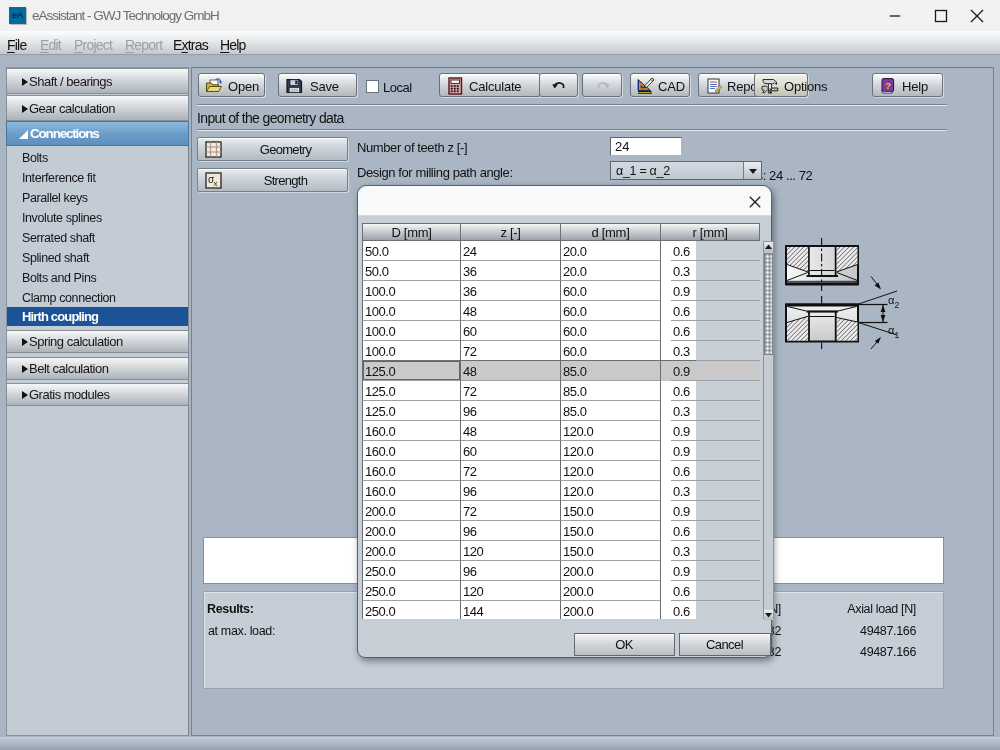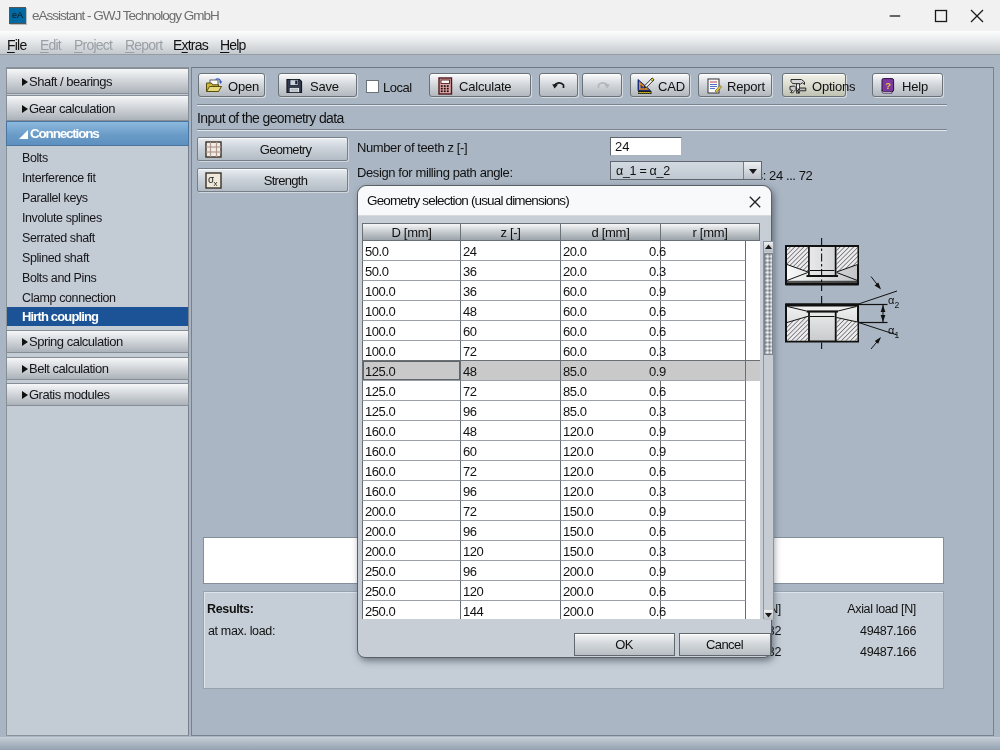--- a/index.html
+++ b/index.html
@@ -63,28 +63,28 @@
 
 #dialog { left:357px; top:185px; width:415px; height:473px; background:#c8ced5; border:1px solid #5a6066; border-radius:9px 9px 8px 8px; box-shadow:2px 3px 7px rgba(40,50,60,0.55); z-index:50; }
 #dtitle { position:absolute; left:0; top:0; width:413px; height:30px; background:#f8f9fa; border-radius:9px 9px 0 0; border-bottom:1px solid #d8dbde; }
 #dtitle .t { position:absolute; left:9px; top:6.5px; font-size:13.5px; letter-spacing:-0.85px; color:#111; }
 #dclose { position:absolute; right:10px; top:10px; width:12px; height:12px; }
 
 
 #dtable { position:absolute; left:4px; top:37px; width:398px; height:396px; overflow:hidden; }
 .hcell { position:absolute; top:0; height:18px; background:linear-gradient(#f5f6f7,#c6cbcf 50%,#9ba3aa); border:1px solid #6a7177; border-left:none; font-size:13px; letter-spacing:-0.3px; color:#111; text-align:center; line-height:17px; }
 .hcell.first { border-left:1px solid #6a7177; }
-.trow { position:absolute; width:398px; height:20px; background:#fff; }
+.trow { position:absolute; width:334px; height:20px; background:#fff; }
 .trow.sel { background:#c9c9c9; box-shadow:0 -1px 0 #6a6f74, 0 1px 0 #6a6f74; }
 .trow.sel .c0 { box-shadow:inset 0 0 0 1px #5f656b; }
 .tcell { position:absolute; top:0; height:20px; border-right:1px solid #676d73; border-bottom:1px solid #9aa0a5; font-size:13px; letter-spacing:-0.45px; color:#111; padding:1.5px 0 0 2px; line-height:18px; }
 .tcell.c0 { left:0; width:99px; border-left:1px solid #676d73; }
 .tcell.c1 { left:99px; width:100px; }
 .tcell.c2 { left:199px; width:100px; }
-.tcell.c3 { left:285px; width:99px; }
+.tcell.c3 { left:309px; width:99px; }
 
 
 #sbar { position:absolute; left:405px; top:55px; width:11px; height:378px; background:#c6ccd2; border:1px solid #8d949b; }
 .sbtn { position:absolute; left:0; width:9px; height:10px; background:linear-gradient(#eef0f2,#b4bac0); }
 #sthumb { position:absolute; left:0; top:11px; width:9px; height:102px; border:1px solid #7b828a; background:#b4bbc2; background-image:radial-gradient(#f2f4f6 28%, transparent 34%), radial-gradient(#767d85 28%, transparent 34%); background-size:4px 4px; background-position:0.5px 0.5px, 2.5px 2.5px; }
 
 
 .dbtn { position:absolute; height:23px; background:linear-gradient(#f4f5f6,#d4d8db 45%,#b8bec4); border:1px solid #61686e; box-shadow:inset 0 1px 0 #fff; font-size:13px; letter-spacing:-0.6px; color:#111; text-align:center; line-height:21px; }
 
 
@@ -168,21 +168,21 @@
       <rect x="5" y="2.8" width="8.2" height="5.6" fill="#c8d4e2" stroke="#14181f" stroke-width="0.7"></rect>
       <rect x="10.2" y="3.6" width="2.2" height="3.6" fill="#1c2230"></rect>
       <rect x="4.2" y="10.4" width="10.4" height="5" fill="#e8ecf0" stroke="#14181f" stroke-width="0.7"></rect>
       <line x1="5.5" y1="12.2" x2="13" y2="12.2" stroke="#8892a0" stroke-width="0.8"></line>
       <line x1="5.5" y1="14" x2="13" y2="14" stroke="#8892a0" stroke-width="0.8"></line>
     </svg>
   <span class="tl" style="left:31px">Save</span>
 </div>
 <div class="abs" id="cbx"></div>
 <div class="abs" id="cbxl">Local</div>
-<div class="abs tbtn" style="left:429px;width:102px;">
+<div class="abs tbtn" style="left:439px;width:102px;">
   <svg class="ic" width="18" height="18" viewBox="0 0 18 18">
       <rect x="3" y="1" width="12.5" height="16" fill="#dcaaaa" stroke="#50181c" stroke-width="1.4"></rect>
       <rect x="5" y="3" width="8.5" height="3.4" fill="#fdfdfd" stroke="#50181c" stroke-width="0.9"></rect>
       <g fill="#2a0c0e">
         <rect x="4.8" y="8.2" width="1.9" height="1.7"></rect>
         <rect x="7.8" y="8.2" width="1.9" height="1.7"></rect>
         <rect x="10.8" y="8.2" width="1.9" height="1.7"></rect>
         <rect x="4.8" y="10.8" width="1.9" height="1.7"></rect>
         <rect x="7.8" y="10.8" width="1.9" height="1.7"></rect>
         <rect x="10.8" y="10.8" width="1.9" height="1.7"></rect>
@@ -221,21 +221,21 @@
   <svg class="ic" width="18" height="18" viewBox="0 0 18 18">
       <rect x="3" y="2" width="11" height="14" fill="#f8fafc" stroke="#333" stroke-width="1"></rect>
       <line x1="5" y1="5" x2="12" y2="5" stroke="#c04040" stroke-width="1"></line>
       <line x1="5" y1="7.5" x2="12" y2="7.5" stroke="#4060c0" stroke-width="0.9"></line>
       <line x1="5" y1="9.5" x2="12" y2="9.5" stroke="#4060c0" stroke-width="0.9"></line>
       <line x1="5" y1="11.5" x2="10" y2="11.5" stroke="#4060c0" stroke-width="0.9"></line>
       <path d="M10 14 L15 8.5 L16.5 10 L11.5 15.3 Z" fill="#e8c84a" stroke="#6b5a10" stroke-width="0.7"></path>
     </svg>
   <span class="tl" style="left:28px">Report</span>
 </div>
-<div class="abs tbtn" id="optbtn" style="left:782px;width:64px;">
+<div class="abs tbtn" id="optbtn" style="left:754px;width:54px;">
   <svg class="ic" width="18" height="18" viewBox="0 0 18 18">
       <polygon points="2,2.5 12.5,2.5 15.5,5 15.5,7.5 13.5,5.8 11.5,7 3.5,6.5 2,4.5" fill="#d4d6d8" stroke="#1a1a1a" stroke-width="0.9"></polygon>
       <rect x="7.2" y="6.5" width="3.6" height="10" fill="#1a1a1a"></rect>
       <rect x="8" y="7.2" width="2" height="4.5" fill="#e8eaec"></rect>
       <rect x="8" y="12.2" width="0.9" height="0.9" fill="#fff"></rect>
       <rect x="9.4" y="13.4" width="0.9" height="0.9" fill="#fff"></rect>
       <rect x="8" y="14.6" width="0.9" height="0.9" fill="#fff"></rect>
       <path d="M1 9.5 L5.5 9 L7 10.5 L7 12.5 L5 14.5 L3.5 16 L1.5 15.5 L3.5 13.5 L1 12.8 Z" fill="#c8cacc" stroke="#1a1a1a" stroke-width="0.9"></path>
       <path d="M11 11 L16.8 11 L16.8 13.8 L11 13.8" fill="#b8babc" stroke="#1a1a1a" stroke-width="0.9"></path>
     </svg>
@@ -351,21 +351,20 @@
 <div class="abs rtxt" style="left:208px;top:624px;">at max. load:</div>
 <div class="abs rtxt" style="left:581px;top:602px;width:200px;text-align:right;">Circumferential force [N]</div>
 <div class="abs rtxt" style="left:581px;top:624px;width:200px;text-align:right;">25731.432</div>
 <div class="abs rtxt" style="left:581px;top:645px;width:200px;text-align:right;">25731.432</div>
 <div class="abs rtxt" style="left:716px;top:602px;width:200px;text-align:right;">Axial load [N]</div>
 <div class="abs rtxt" style="left:716px;top:624px;width:200px;text-align:right;">49487.166</div>
 <div class="abs rtxt" style="left:716px;top:645px;width:200px;text-align:right;">49487.166</div>
 
 <div class="abs" id="dialog">
   <div id="dtitle">
-      <span class="t">Geometry selection (usual dimensions)</span>
     <svg id="dclose" viewBox="0 0 12 12">
         <line x1="0.8" y1="0.8" x2="11.2" y2="11.2" stroke="#222" stroke-width="1.3"></line>
         <line x1="11.2" y1="0.8" x2="0.8" y2="11.2" stroke="#222" stroke-width="1.3"></line>
       </svg>
   </div>
   <div id="dtable">
     <div class="hcell first" style="left:0;width:99px;">D [mm]</div>
     <div class="hcell" style="left:99px;width:100px;">z [-]</div>
     <div class="hcell" style="left:199px;width:100px;">d [mm]</div>
     <div class="hcell" style="left:299px;width:99px;">r [mm]</div>

